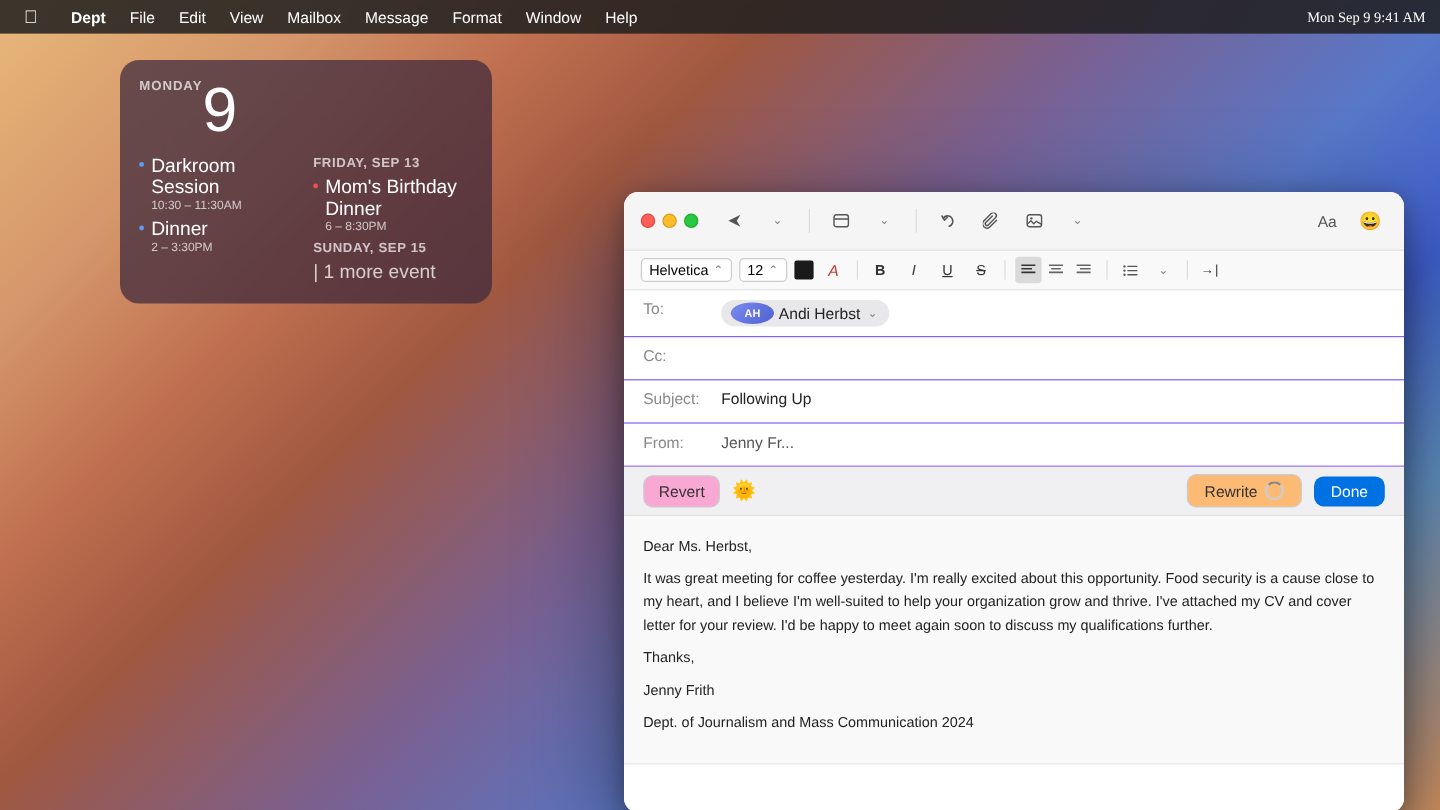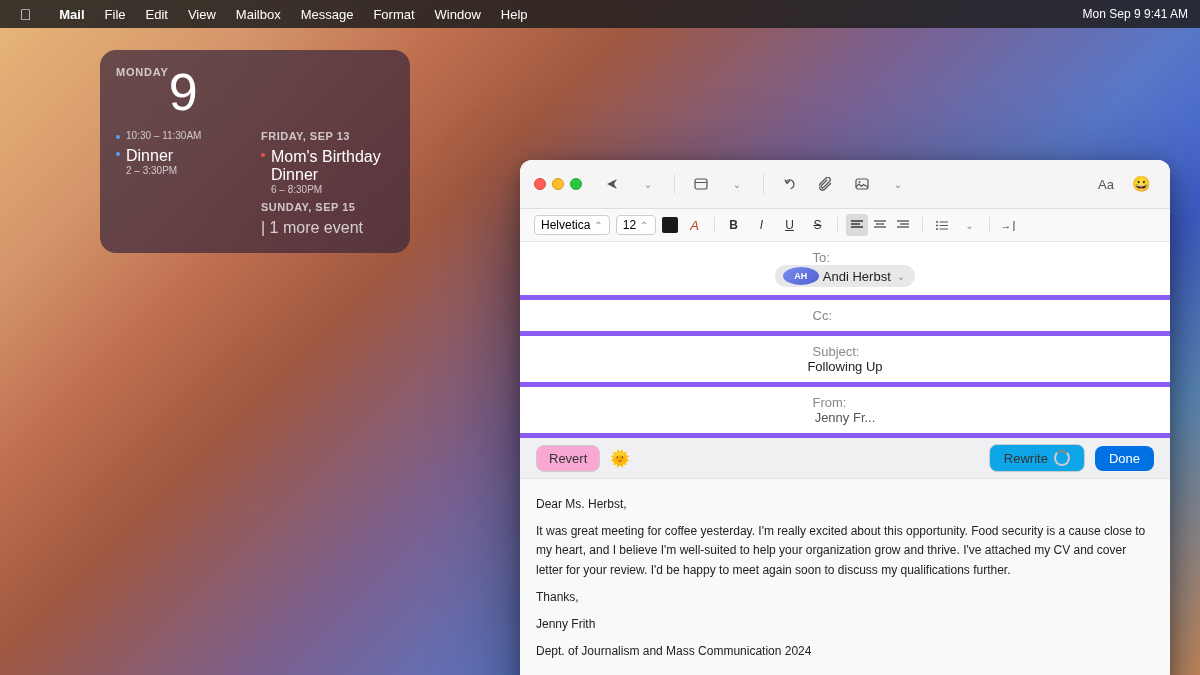--- a/index.html
+++ b/index.html
@@ -56,20 +56,21 @@
       cursor: default;
       white-space: nowrap;
     }
     .apple-logo { font-size: 15px; margin-right: 8px; }
     .menu-bar-right {
       margin-left: auto;
       display: flex;
       align-items: flex-end;
       gap: 8px;
       font-size: 12px;
+      font-family: Liberation Serif, serif;
     }
 
     
     .calendar-widget {
       position: absolute;
       top: 50px;
       left: 100px;
       width: 310px;
       background: rgba(60, 40, 60, 0.72);
       backdrop-filter: blur(20px);
@@ -240,25 +241,23 @@
     }
     .format-sep { width: 1px; height: 16px; background: #ddd; margin: 0 2px; }
     .align-group { display: flex; gap: 1px; }
 
     
     .mail-fields {
       padding: 0;
     }
     .mail-field-row {
       display: flex;
-      align-items: center;
       padding: 8px 16px;
-      border-bottom: 5px solid #8b5cf6;
+      border-bottom: 1px solid #8b5cf6;
       min-height: 36px;
-      flex-direction: column;
     }
     .field-label {
       color: #888;
       font-size: 13px;
       width: 65px;
       flex-shrink: 0;
     }
     .field-value {
       font-size: 13px;
       color: #222;
@@ -314,21 +313,21 @@
       cursor: pointer;
       color: #333;
     }
     .ai-icon {
       font-size: 16px;
       cursor: pointer;
     }
     .ai-spacer { flex: 1; }
     .ai-rewrite-btn {
       padding: 5px 14px;
-      background: #0ea5e9;
+      background: #fdba74;
       border: 1px solid #ccc;
       border-radius: 8px;
       font-size: 13px;
       cursor: pointer;
       color: #333;
       display: flex;
       align-items: center;
       gap: 6px;
     }
     .ai-progress-icon {
@@ -370,21 +369,21 @@
     }
   </style>
 </head>
 <body>
 
 <div class="desktop-bg"></div>
 
 <div class="menu-bar">
   <div class="menu-bar-items">
     <span class="menu-bar-item apple-logo"></span>
-    <span class="menu-bar-item" style="font-weight:600;">Mail</span>
+    <span class="menu-bar-item" style="font-weight:600;">Dept</span>
     <span class="menu-bar-item">File</span>
     <span class="menu-bar-item">Edit</span>
     <span class="menu-bar-item">View</span>
     <span class="menu-bar-item">Mailbox</span>
     <span class="menu-bar-item">Message</span>
     <span class="menu-bar-item">Format</span>
     <span class="menu-bar-item">Window</span>
     <span class="menu-bar-item">Help</span>
   </div>
   <div class="menu-bar-right">
@@ -398,20 +397,21 @@
       <span class="cal-day-label">MONDAY</span>
       <span class="cal-day-num">9</span>
     </div>
   </div>
 
   <div style="display:flex; gap:12px;">
     <div style="flex:1;">
       <div class="cal-event-item" style="margin-bottom:6px;">
         <div class="cal-event-dot dot-blue"></div>
         <div>
+          <div class="cal-event-name">Darkroom Session</div>
           <div class="cal-event-time">10:30 – 11:30AM</div>
         </div>
       </div>
       <div class="cal-event-item">
         <div class="cal-event-dot dot-blue"></div>
         <div>
           <div class="cal-event-name">Dinner</div>
           <div class="cal-event-time">2 – 3:30PM</div>
         </div>
       </div>

